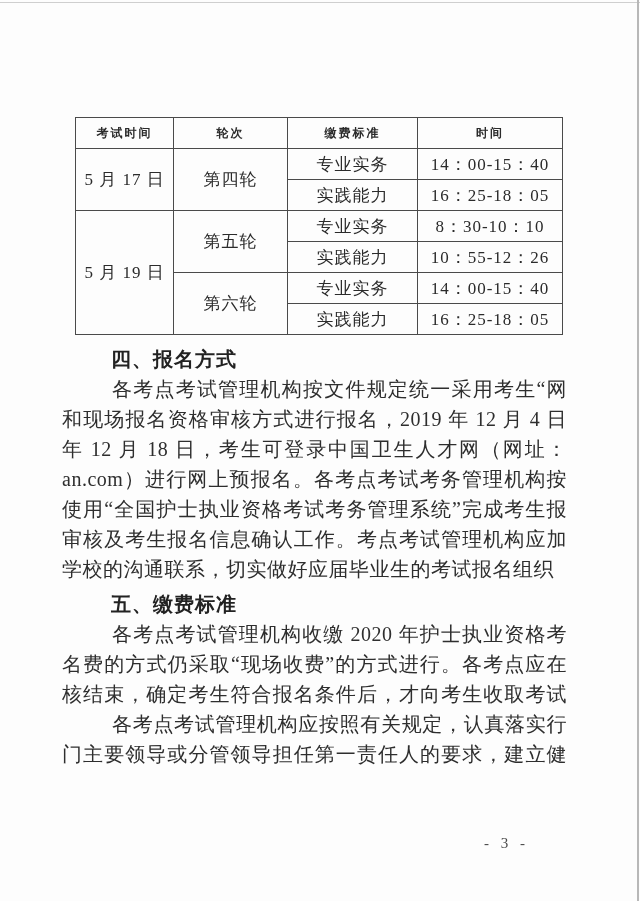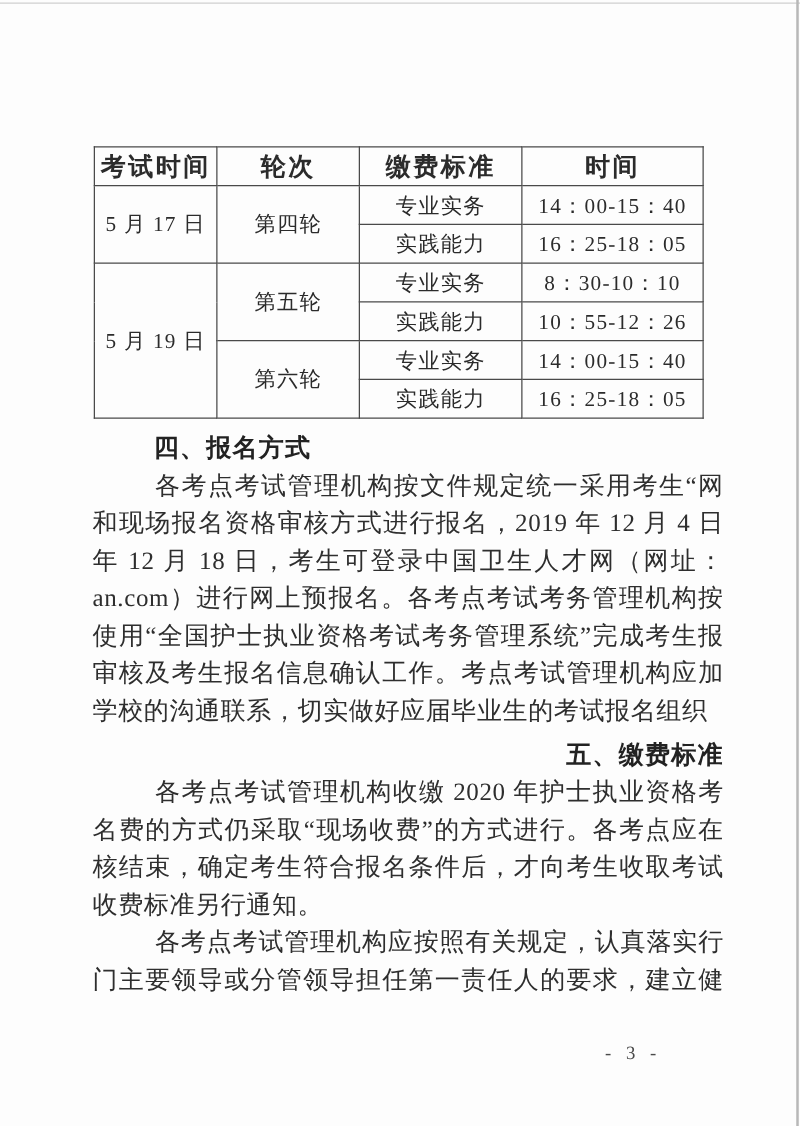--- a/index.html
+++ b/index.html
@@ -34,41 +34,40 @@
     height: 31px;
     letter-spacing: 1px;
     color: #2b2b2b;
     font-family: "Liberation Serif", "DejaVu Serif", serif;
     white-space: nowrap;
     overflow: hidden;
   }
   .exam-table th {
     font-weight: 700;
     font-family: Liberation Sans, sans-serif;
-    font-size: 20px;
+    font-size: 12px;
     letter-spacing: 2px;
   }
   
   .text-block {
     position: absolute; left: 62px; top: 344px;
     width: 505px;
-    margin-left: 12px;
   }
   .sec-heading {
     font-family: "Liberation Sans", "DejaVu Sans", sans-serif;
     font-weight: 700;
     font-size: 20px;
     line-height: 30px;
     height: 30px;
     padding-left: 49px;
     letter-spacing: 1px;
     color: #222;
     white-space: nowrap;
   }
-  .sec-heading.second { margin-top: 5px; text-align: right; }
+  .sec-heading.second { margin-top: 5px; }
   .line {
     font-size: 20px;
     line-height: 30px;
     height: 30px;
     letter-spacing: 0.5px;
     color: #2e2e2e;
     overflow: hidden;
   }
   .justify { text-align: justify; text-align-last: justify; }
   .plain   { text-align: left; text-align-last: left; }
@@ -148,21 +147,20 @@
     <div class="line justify">an.com）进行网上预报名。各考点考试考务管理机构按要求统一</div>
     <div class="line justify">使用“全国护士执业资格考试考务管理系统”完成考生报名资格</div>
     <div class="line justify">审核及考生报名信息确认工作。考点考试管理机构应加强与当地</div>
     <div class="line plain">学校的沟通联系，切实做好应届毕业生的考试报名组织工作。</div>
 
     <h2 class="sec-heading second">五、缴费标准</h2>
 
     <div class="line indent justify">各考点考试管理机构收缴 2020 年护士执业资格考试考生报</div>
     <div class="line justify">名费的方式仍采取“现场收费”的方式进行。各考点应在资格审</div>
     <div class="line justify">核结束，确定考生符合报名条件后，才向考生收取考试报名费，</div>
-    <div class="line plain">收费标准另行通知。</div>
 
     <div class="line indent justify">各考点考试管理机构应按照有关规定，认真落实行政主管部</div>
     <div class="line justify">门主要领导或分管领导担任第一责任人的要求，建立健全考务管</div>
 
   </div>
 
   <div class="page-number">- 3 -</div>
 
 </div>
 

